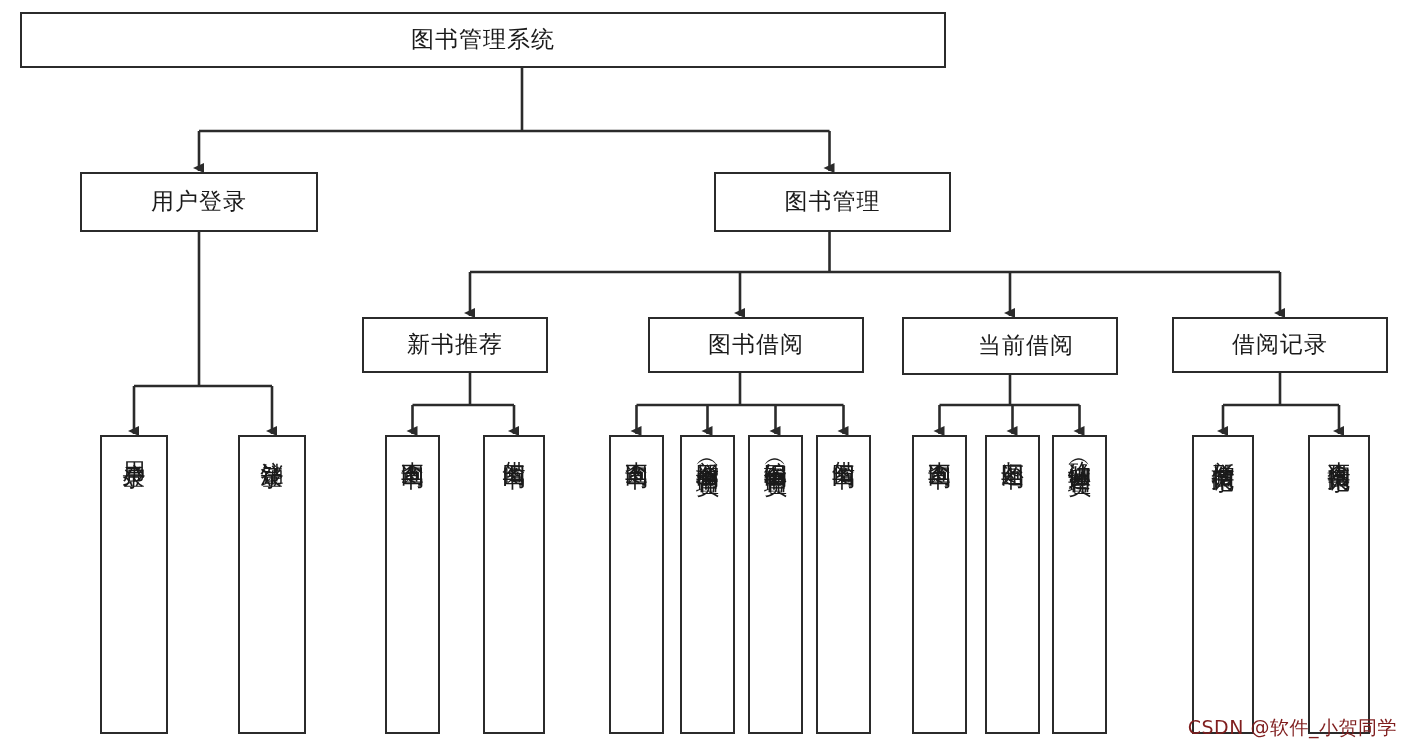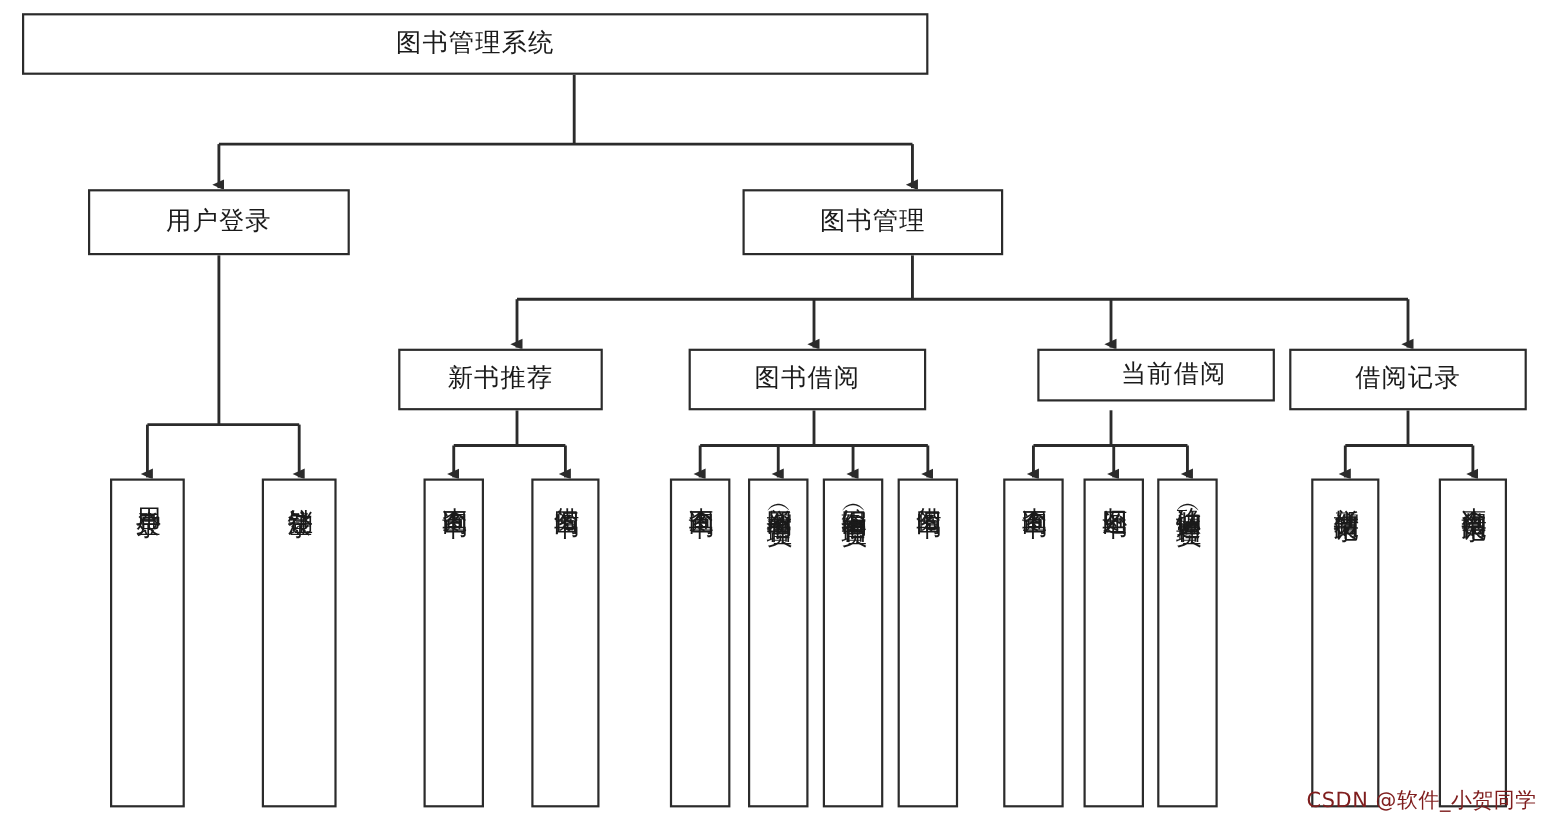--- a/index.html
+++ b/index.html
@@ -112,38 +112,38 @@
         <path d="M939.5,405 L939.5,434" marker-end="url(#arrowhead)"></path>
         <path d="M1012.5,405 L1012.5,434" marker-end="url(#arrowhead)"></path>
         <path d="M1079.5,405 L1079.5,434" marker-end="url(#arrowhead)"></path>
         <path d="M1280,373 L1280,405"></path>
         <path d="M1223,405 L1339,405"></path>
         <path d="M1223,405 L1223,434" marker-end="url(#arrowhead)"></path>
         <path d="M1339,405 L1339,434" marker-end="url(#arrowhead)"></path>
       </g>
   </svg>
 
-  <div class="node-box horizontal" id="node-root" style="left: 20px; top: 12px; width: 824px; height: 56px;">
+  <div class="node-box horizontal" id="node-root" style="left: 20px; top: 12px; width: 926px; height: 56px;">
     <span class="node-label">图书管理系统</span>
   </div>
 
   <div class="node-box horizontal" id="node-l1-0" style="left: 80px; top: 172px; width: 238px; height: 60px;">
     <span class="node-label">用户登录</span>
   </div>
-  <div class="node-box horizontal" id="node-l1-1" style="left: 675px; top: 172px; width: 237px; height: 60px;">
+  <div class="node-box horizontal" id="node-l1-1" style="left: 714px; top: 172px; width: 237px; height: 60px;">
     <span class="node-label">图书管理</span>
   </div>
 
   <div class="node-box horizontal" id="node-l2-0" style="left: 362px; top: 317px; width: 186px; height: 56px;">
     <span class="node-label">新书推荐</span>
   </div>
-  <div class="node-box horizontal" id="node-l2-1" style="left: 626px; top: 317px; width: 216px; height: 56px;">
+  <div class="node-box horizontal" id="node-l2-1" style="left: 648px; top: 317px; width: 216px; height: 56px;">
     <span class="node-label">图书借阅</span>
   </div>
-  <div class="node-box horizontal" id="node-l2-2" style="left: 943px; top: 317px; width: 216px; height: 48px; padding-left: 32px;">
+  <div class="node-box horizontal" id="node-l2-2" style="left: 902px; top: 317px; width: 216px; height: 58px; padding-left: 32px;">
     <span class="node-label">当前借阅</span>
   </div>
   <div class="node-box horizontal" id="node-l2-3" style="left: 1172px; top: 317px; width: 216px; height: 56px;">
     <span class="node-label">借阅记录</span>
   </div>
 
   <div class="node-box vertical" id="node-leaf-0" style="left: 100px; top: 435px; width: 68px; height: 299px;">
     <span class="vtext">用户登录</span>
   </div>
   <div class="node-box vertical" id="node-leaf-1" style="left: 238px; top: 435px; width: 68px; height: 299px;">

